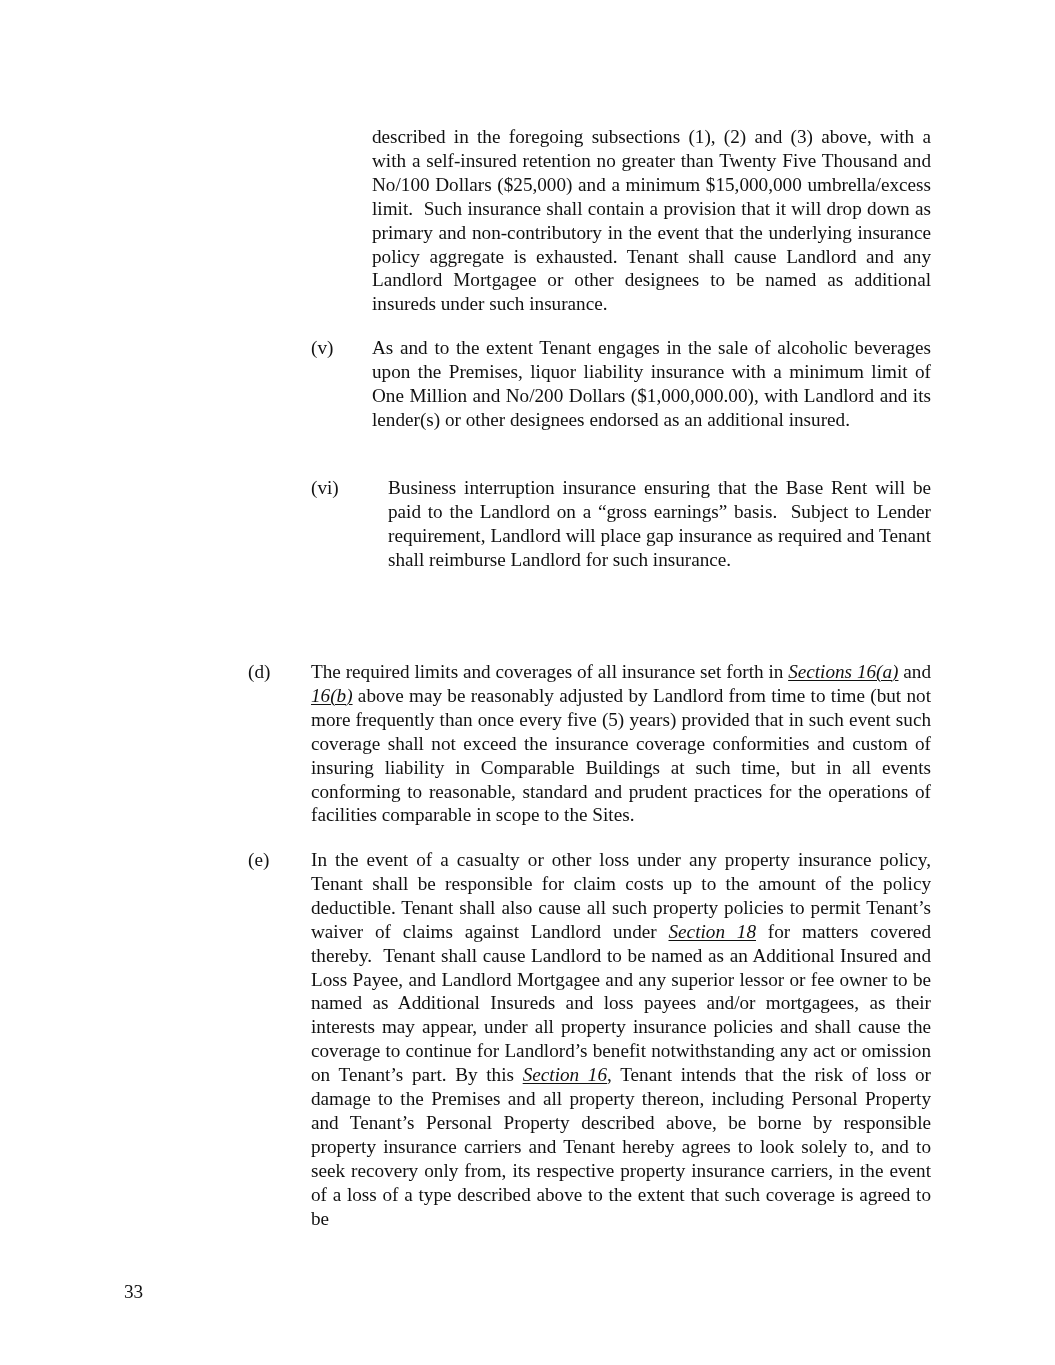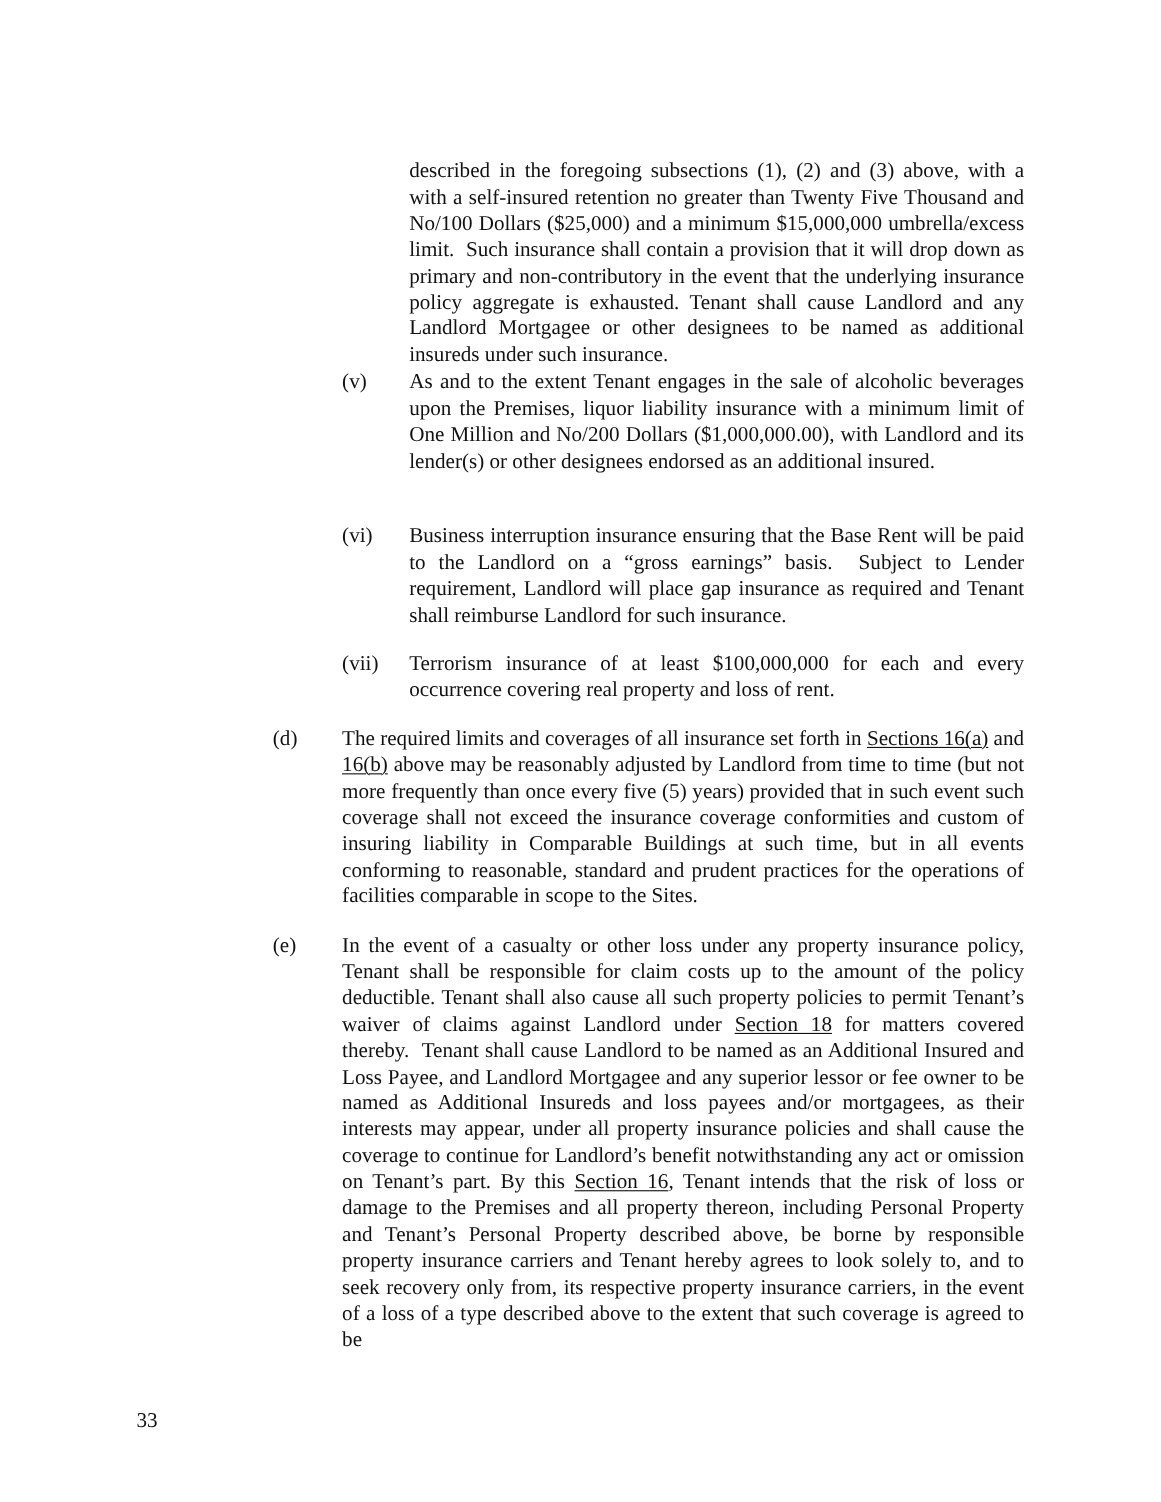--- a/index.html
+++ b/index.html
@@ -19,37 +19,37 @@
     }
     .page {
       position: absolute;
       left: 0; top: 0;
       width: 1055px; height: 1365px;
     }
     .para {
       position: absolute;
       text-align: justify;
       text-align-last: left;
-      margin-top: 19px;
     }
     .item {
       position: absolute;
       display: flex;
     }
     .label {
       flex: 0 0 auto;
     }
     .body-text {
       text-align: justify;
       text-align-last: left;
     }
     .u {
       text-decoration: underline;
       text-underline-offset: 2px;
       text-decoration-thickness: 1px;
+      font-style: italic;
     }
     .page-number {
       position: absolute;
       left: 124px;
       top: 1280px;
       text-align: center;
     }
   </style>
 </head>
 <body>
@@ -58,29 +58,25 @@
 
   <div class="para" style="left:372px; top:125px; width:559px;">
     <span>described in the foregoing subsections (1), (2) and (3) above, with a with a self-insured retention no greater than Twenty Five Thousand and No/100 Dollars ($25,000) and a minimum $15,000,000 umbrella/excess limit.&nbsp;&nbsp;Such insurance shall contain a provision that it will drop down as primary and non-contributory in the event that the underlying insurance policy aggregate is exhausted. Tenant shall cause Landlord and any Landlord Mortgagee or other designees to be named as additional insureds under such insurance.</span>
   </div>
 
   <div class="item" style="left:311px; top:336px; width:620px;">
     <span class="label" style="width:61px;">(v)</span>
     <span class="body-text" style="width:559px;">As and to the extent Tenant engages in the sale of alcoholic beverages upon the Premises, liquor liability insurance with a minimum limit of One Million and No/200 Dollars ($1,000,000.00), with Landlord and its lender(s) or other designees endorsed as an additional insured.</span>
   </div>
 
-  <div class="item" style="left:311px; top:476px; width:620px;">
+  <div class="item" style="left:311px; top:476px; width:620px;gap:16px;">
     <span class="label" style="width:61px;">(vi)</span>
     <span class="body-text" style="width:559px;">Business interruption insurance ensuring that the Base Rent will be paid to the Landlord on a “gross earnings” basis.&nbsp;&nbsp;Subject to Lender requirement, Landlord will place gap insurance as required and Tenant shall reimburse Landlord for such insurance.</span>
   </div>
 
-  <div class="item" style="left:311px; top:592px; width:620px;">
-    <span class="label" style="width:61px;">(vii)</span>
-    <span class="body-text" style="width:559px;">Terrorism insurance of at least $100,000,000 for each and every occurrence covering real property and loss of rent.</span>
-  </div>
 
   <div class="item" style="left:248px; top:660px; width:683px;">
     <span class="label" style="width:63px;">(d)</span>
     <span class="body-text" style="width:620px;"><span>The required limits and coverages of all insurance set forth in </span><span class="u">Sections 16(a)</span><span> and </span><span class="u">16(b)</span><span> above may be reasonably adjusted by Landlord from time to time (but not more frequently than once every five (5) years) provided that in such event such coverage shall not exceed the insurance coverage conformities and custom of insuring liability in Comparable Buildings at such time, but in all events conforming to reasonable, standard and prudent practices for the operations of facilities comparable in scope to the Sites.</span></span>
   </div>
 
   <div class="item" style="left:248px; top:848px; width:683px;">
     <span class="label" style="width:63px;">(e)</span>
     <span class="body-text" style="width:620px; text-align-last: justify;"><span>In the event of a casualty or other loss under any property insurance policy, Tenant shall be responsible for claim costs up to the amount of the policy deductible. Tenant shall also cause all such property policies to permit Tenant’s waiver of claims against Landlord under </span><span class="u">Section 18</span><span> for matters covered thereby.&nbsp;&nbsp;Tenant shall cause Landlord to be named as an Additional Insured and Loss Payee, and Landlord Mortgagee and any superior lessor or fee owner to be named as Additional Insureds and loss payees and/or mortgagees, as their interests may appear, under all property insurance policies and shall cause the coverage to continue for Landlord’s benefit notwithstanding any act or omission on Tenant’s part. By this </span><span class="u">Section 16</span><span>, Tenant intends that the risk of loss or damage to the Premises and all property thereon, including Personal Property and Tenant’s Personal Property described above, be borne by responsible property insurance carriers and Tenant hereby agrees to look solely to, and to seek recovery only from, its respective property insurance carriers, in the event of a loss of a type described above to the extent that such coverage is agreed to be</span></span>
   </div>

